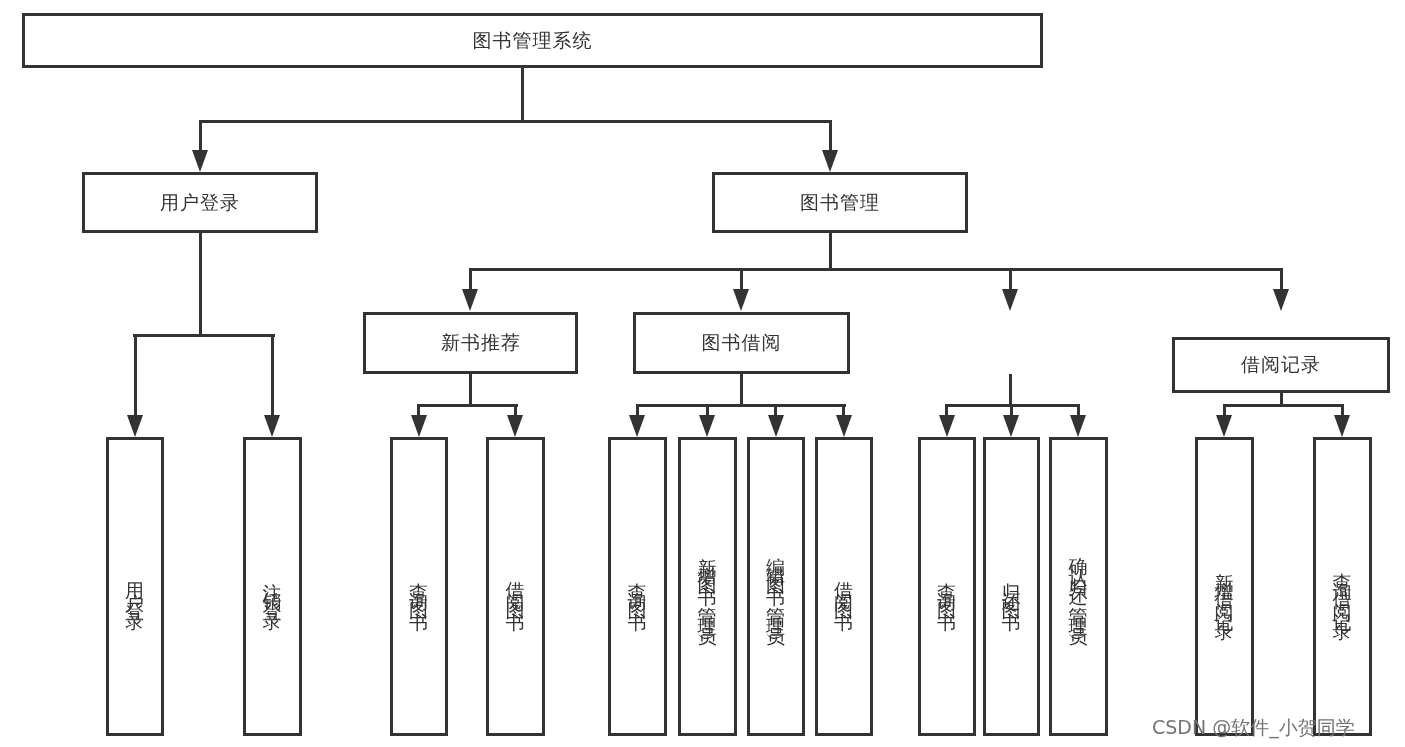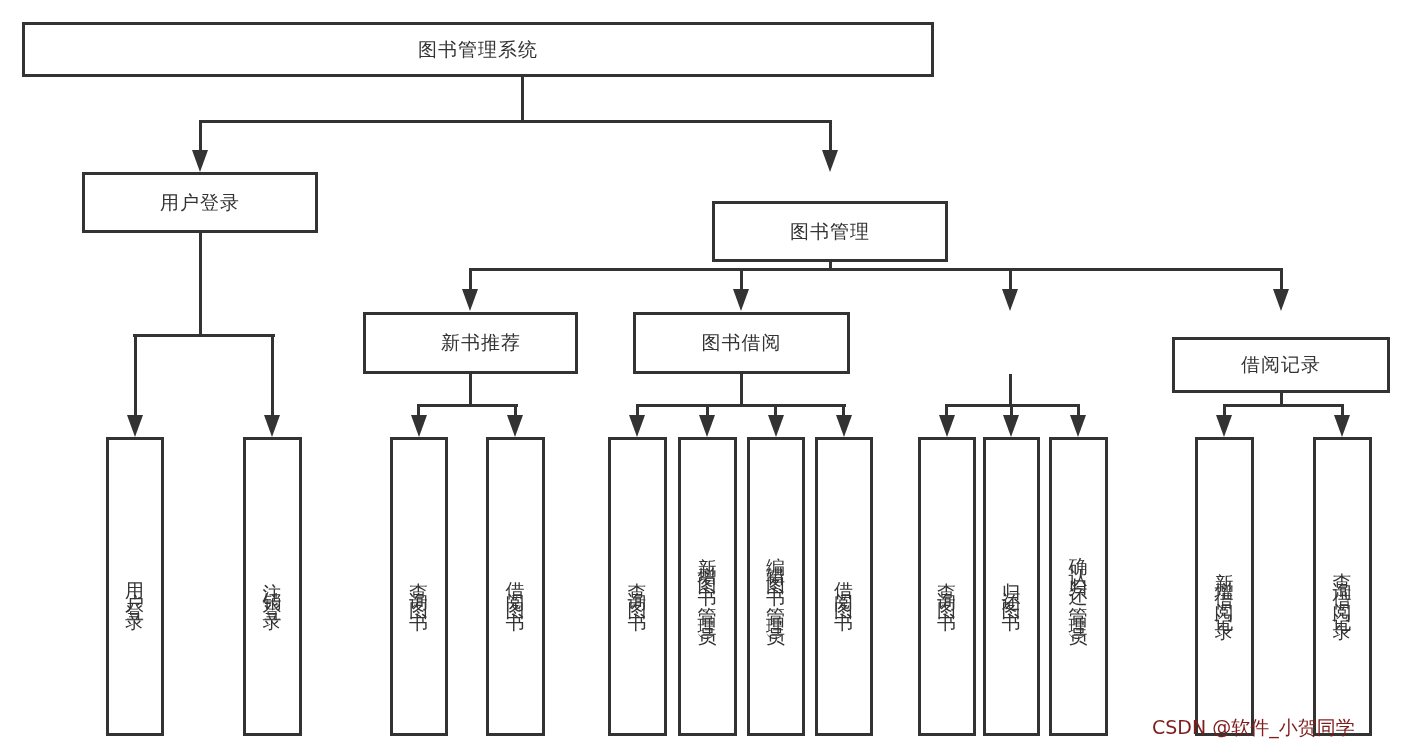--- a/index.html
+++ b/index.html
@@ -37,21 +37,21 @@
     width:0;height:0;
     border-left:8px solid transparent;
     border-right:8px solid transparent;
     border-top:22px solid #333333;
     z-index:3;
   }
   .watermark{
     position:absolute;
     left:1152px;top:715px;
     font-size:19px;
-    color:#7f1d1d;
+    color:#737373;
     z-index:4;
     white-space:nowrap;
   }
 </style>
 </head>
 <body>
 
 <div id="stage">
 
   <div class="vline" style="left:521px;top:68px;height:53px;"></div>
@@ -108,25 +108,25 @@
   <div class="tri" style="left:1003px;top:415px;"></div>
   <div class="vline" style="left:1077px;top:404px;height:13px;"></div>
   <div class="tri" style="left:1070px;top:415px;"></div>
 
   <div class="hline" style="left:1223px;top:404px;width:121px;"></div>
   <div class="vline" style="left:1223px;top:404px;height:13px;"></div>
   <div class="tri" style="left:1216px;top:415px;"></div>
   <div class="vline" style="left:1341px;top:404px;height:13px;"></div>
   <div class="tri" style="left:1334px;top:415px;"></div>
 
-  <div class="box" style="left:22px;top:22px;width:912px;height:55px;">图书管理系统</div>
+  <div class="box" style="left:22px;top:13px;width:1021px;height:55px;">图书管理系统</div>
 
   <div class="box" style="left:82px;top:172px;width:236px;height:61px;">用户登录</div>
 
-  <div class="box" style="left:712px;top:172px;width:236px;height:61px;margin-top:29px;">图书管理</div>
+  <div class="box" style="left:712px;top:172px;width:256px;height:61px;">图书管理</div>
 
   <div class="box" style="left:363px;top:312px;width:215px;height:62px;padding-left:21px;">新书推荐</div>
 
   <div class="box" style="left:633px;top:312px;width:217px;height:62px;">图书借阅</div>
 
 
   <div class="box" style="left:1172px;top:312px;width:218px;height:56px;margin-top:25px;">借阅记录</div>
 
   <div class="box vtext" style="left:106px;top:437px;width:58px;height:299px;">用户登录</div>
 

